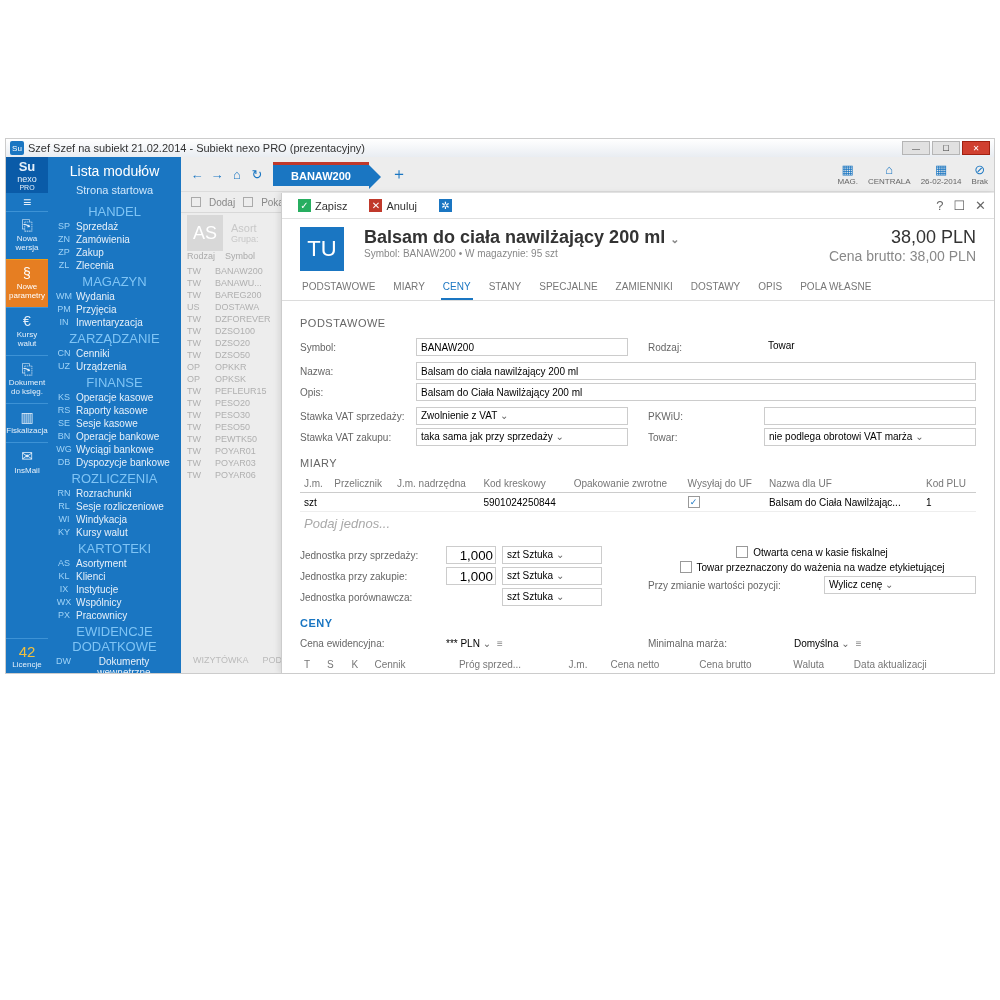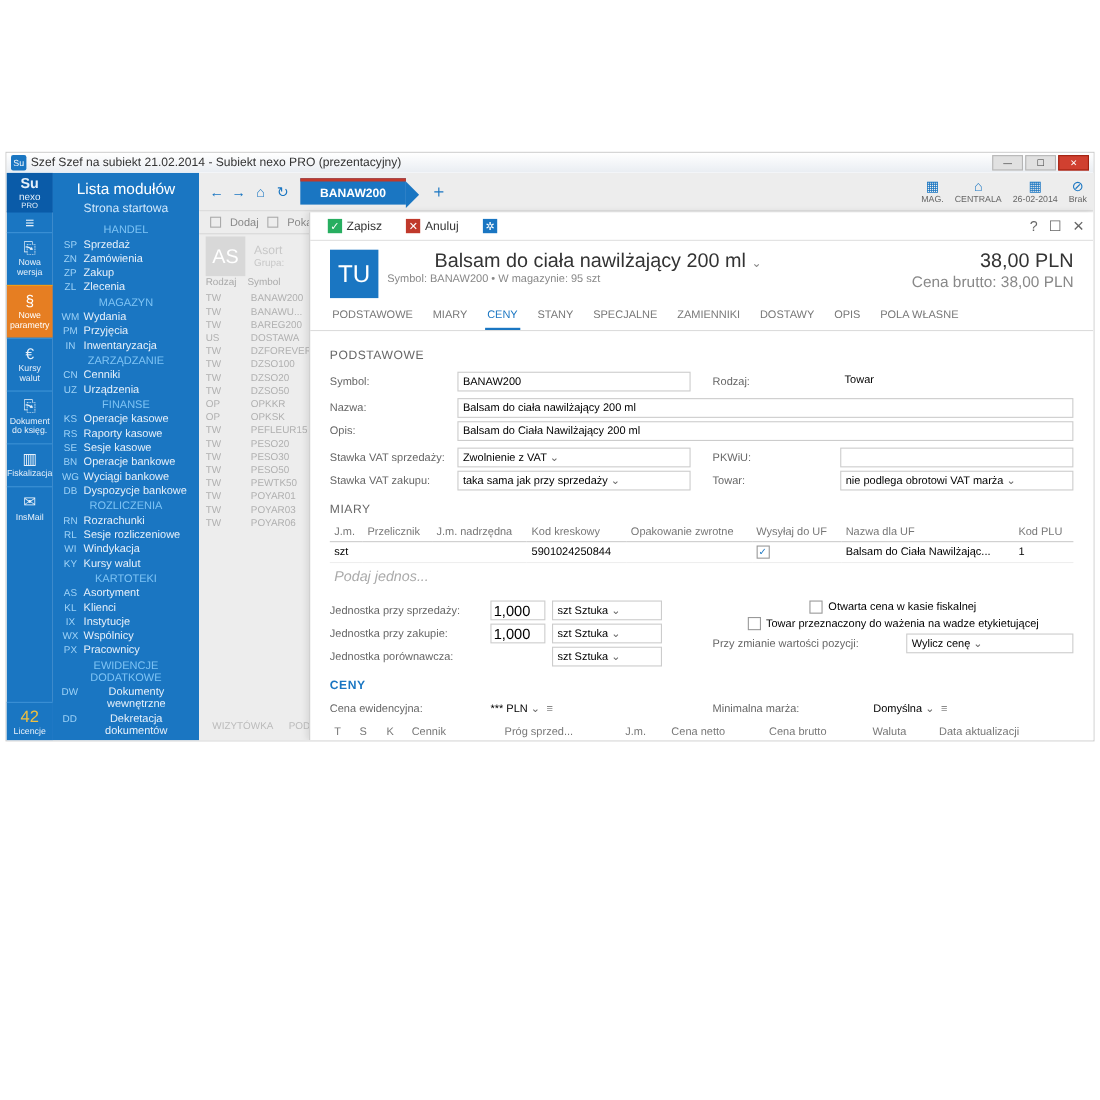--- a/index.html
+++ b/index.html
@@ -19,50 +19,50 @@
 .iconstrip .item { border-top: 1px solid #3d92d5; padding: 6px 2px; display:flex; flex-direction:column; align-items:center; gap:2px; text-align:center; line-height:1.1; cursor:pointer; }
 .iconstrip .item.orange { background: #e67e22; color:#fff; border-top:1px solid #f39c12;}
 .iconstrip .item .ic { font-size: 14px; }
 .iconstrip .spacer { flex:1; }
 .iconstrip .lic { border-top:1px solid #3d92d5; background:#1a76c2; padding:4px 2px; text-align:center; }
 .iconstrip .lic .num { font-size:15px; color:#f0c040; }
 
 .modules { width: 133px; background: #1a76c2; color: #fff; overflow: hidden; font-size: 10px; text-align: center; }
 .modules h3 { font-size: 14px; font-weight: normal; padding: 6px 8px 2px; color:#fff;}
 .modules .home { padding: 3px 8px 6px; font-size: 11px; color:#cfe7fb; cursor:pointer;}
-.modules .sect { padding: 2px 8px 1px; font-size: 10px; color: #7fc4f5; }
+.modules .sect { padding: 2px 8px 1px; font-size: 13px; color: #7fc4f5; }
 .modules .row { padding: 1px 8px; display:flex; gap:4px; cursor:pointer; color:#e6f0fa;}
 .modules .row .pre{ width:16px; color:#9ed2f7; font-size:9px;}
 
 .workarea { flex:1; background:#ededed; display:flex; flex-direction:column; position:relative; overflow:hidden;}
 .topbar { height:34px; display:flex; align-items:center; background:#ededed; padding:0 6px;}
 .nav-btn { width:20px; height:20px; display:flex; align-items:center; justify-content:center; font-size:13px; color:#1a76c2; cursor:pointer;}
 .crumb { background:#1a76c2; color:#fff; height:24px; padding:0 18px; display:flex; align-items:center; font-size:11px; font-weight:bold; margin-left:6px; border-top:3px solid #c0392b; position:relative;}
 .crumb::after{ content:""; position:absolute; right:-12px; top:0; border-top:12px solid transparent; border-bottom:12px solid transparent; border-left:12px solid #1a76c2;}
 .plus-tab{ color:#1a76c2; font-size:16px; margin-left:22px; cursor:pointer;}
 .topbar .right { margin-left:auto; display:flex; gap:10px; font-size:8px; color:#666;}
 .topbar .right .rb{ display:flex; flex-direction:column; align-items:center; cursor:pointer;}
 .topbar .right .rb .ic{font-size:13px; color:#1a76c2;}
 .greyline { height:22px; background:#ededed; border-top:1px solid #dcdcdc; border-bottom:1px solid #d8d8d8; display:flex; align-items:center; padding:0 10px; font-size:10px; color:#888; gap:8px;}
 .greyline .sq{width:10px;height:10px;border:1px solid #aaa; display:inline-block;}
 .bglist{ position:absolute; left:6px; top:94px; width:100px; font-size:9px; color:#b0b0b0;}
 .bglist .hdr{display:flex; gap:10px; color:#aaa; margin-bottom:4px;}
-.bglist .r{display:flex; gap:21px; padding:1px 0;}
+.bglist .r{display:flex; gap:8px; padding:1px 0;}
 
 .editor { position:absolute; left:100px; right:0; top:36px; bottom:0; background:#fff; border-left:1px solid #ccc; display:flex; flex-direction:column; box-shadow:-2px 0 6px rgba(0,0,0,.1);}
 .editor-toolbar{ height:26px; display:flex; align-items:center; gap:6px; padding:0 8px; border-bottom:1px solid #e0e0e0; font-size:11px;}
 .btn{ display:flex; align-items:center; gap:4px; padding:2px 8px; color:#333; cursor:pointer;}
 .btn .mk{width:13px;height:13px; display:flex;align-items:center;justify-content:center;color:#fff; font-size:10px;}
 .mk.green{background:#27ae60;} .mk.red{background:#c0392b;} .mk.blue{background:#1a76c2;}
 .editor-toolbar .right{margin-left:auto; display:flex; gap:10px; color:#666; font-size:13px;}
 .editor-toolbar .right span{cursor:pointer;}
-.editor-head{ display:flex; padding:8px 18px 4px; gap:8px;}
+.editor-head{ display:flex; padding:8px 18px 4px; gap:20px;}
 .editor-head .avatar{width:44px;height:44px;background:#1a76c2;color:#fff;display:flex;align-items:center;justify-content:center;font-size:22px;font-weight:300;}
 .editor-head .title-area{flex:1;}
-.editor-head h2{font-size:18px; font-weight:normal; color:#333;margin-left:43px;}
+.editor-head h2{font-size:18px; font-weight:bold; color:#333;}
 .editor-head h2 .car{font-size:11px; color:#888;}
 .editor-head .sub{font-size:10px; color:#888;}
 .editor-head .price{text-align:right;}
 .editor-head .price .big{font-size:18px; color:#333;}
 .editor-head .price .small{font-size:14px; color:#888;}
 .tabs{ display:flex; gap:14px; padding:0 18px; border-bottom:1px solid #dcdcdc; font-size:10px;}
 .tabs .t{ padding:6px 2px; color:#777; cursor:pointer;}
 .tabs .t.active{ color:#1a76c2; border-bottom:2px solid #1a76c2;}
 .editor-body{ flex:1; overflow:auto; padding:8px 18px; }
 .section-title{ font-size:11px; color:#666; margin:8px 0 6px; letter-spacing:.5px;}
@@ -74,21 +74,21 @@
 .two-col{display:flex; gap:20px;}
 .two-col > div{flex:1;}
 .sel::after{content:" ⌄";color:#666;}
 .tbl{width:100%; border-collapse:collapse; font-size:10px;}
 .tbl th{border-bottom:1px solid #ccc; padding:3px 4px; font-weight:normal; color:#777; text-align:left;}
 .tbl td{border-bottom:1px solid #eee; padding:3px 4px;}
 .tbl .cb{width:12px;height:12px;border:1px solid #999;display:inline-flex;align-items:center;justify-content:center;font-size:9px;color:#1a76c2;}
 .add-row{font-style:italic;color:#aaa;padding:4px;font-size:13px;}
 .pair{display:flex;align-items:center;gap:6px;margin:3px 0;font-size:10px;}
 .pair .lab{width:140px;color:#666;}
-.pair .inp{width:50px;border:1px solid #ccc;text-align:left;padding:2px;height:18px;}
+.pair .inp{width:50px;border:1px solid #ccc;text-align:right;padding:2px;height:18px;}
 .pair .drop{flex:0 0 100px;border:1px solid #ccc;padding:2px 4px;height:18px;}
 .check{display:flex;align-items:center;gap:5px;font-size:10px;margin:3px 0;justify-content:center;}
 .check .box{width:12px;height:12px;border:1px solid #999;}
 .bg-as{ position:absolute; left:6px; top:58px; display:flex; gap:8px; align-items:center; color:#c8c8c8;}
 .bg-as .sq{width:36px;height:36px;background:#d8d8d8;color:#fff;display:flex;align-items:center;justify-content:center;font-size:18px;}
 .bg-as h2{font-size:11px;font-weight:normal;}
 .rightfade{ position:absolute; right:0; top:56px; width:80px; color:#c8c8c8; font-size:9px; padding:4px; pointer-events:none;}
 .rightfade div{margin-bottom:3px;}
 .bottomstrip{position:absolute; left:0; bottom:8px; padding:0 12px; font-size:9px; color:#bbb; display:flex; gap:14px;}
 .editor-body::-webkit-scrollbar{width:10px}.editor-body::-webkit-scrollbar-thumb{background:#ccc}

